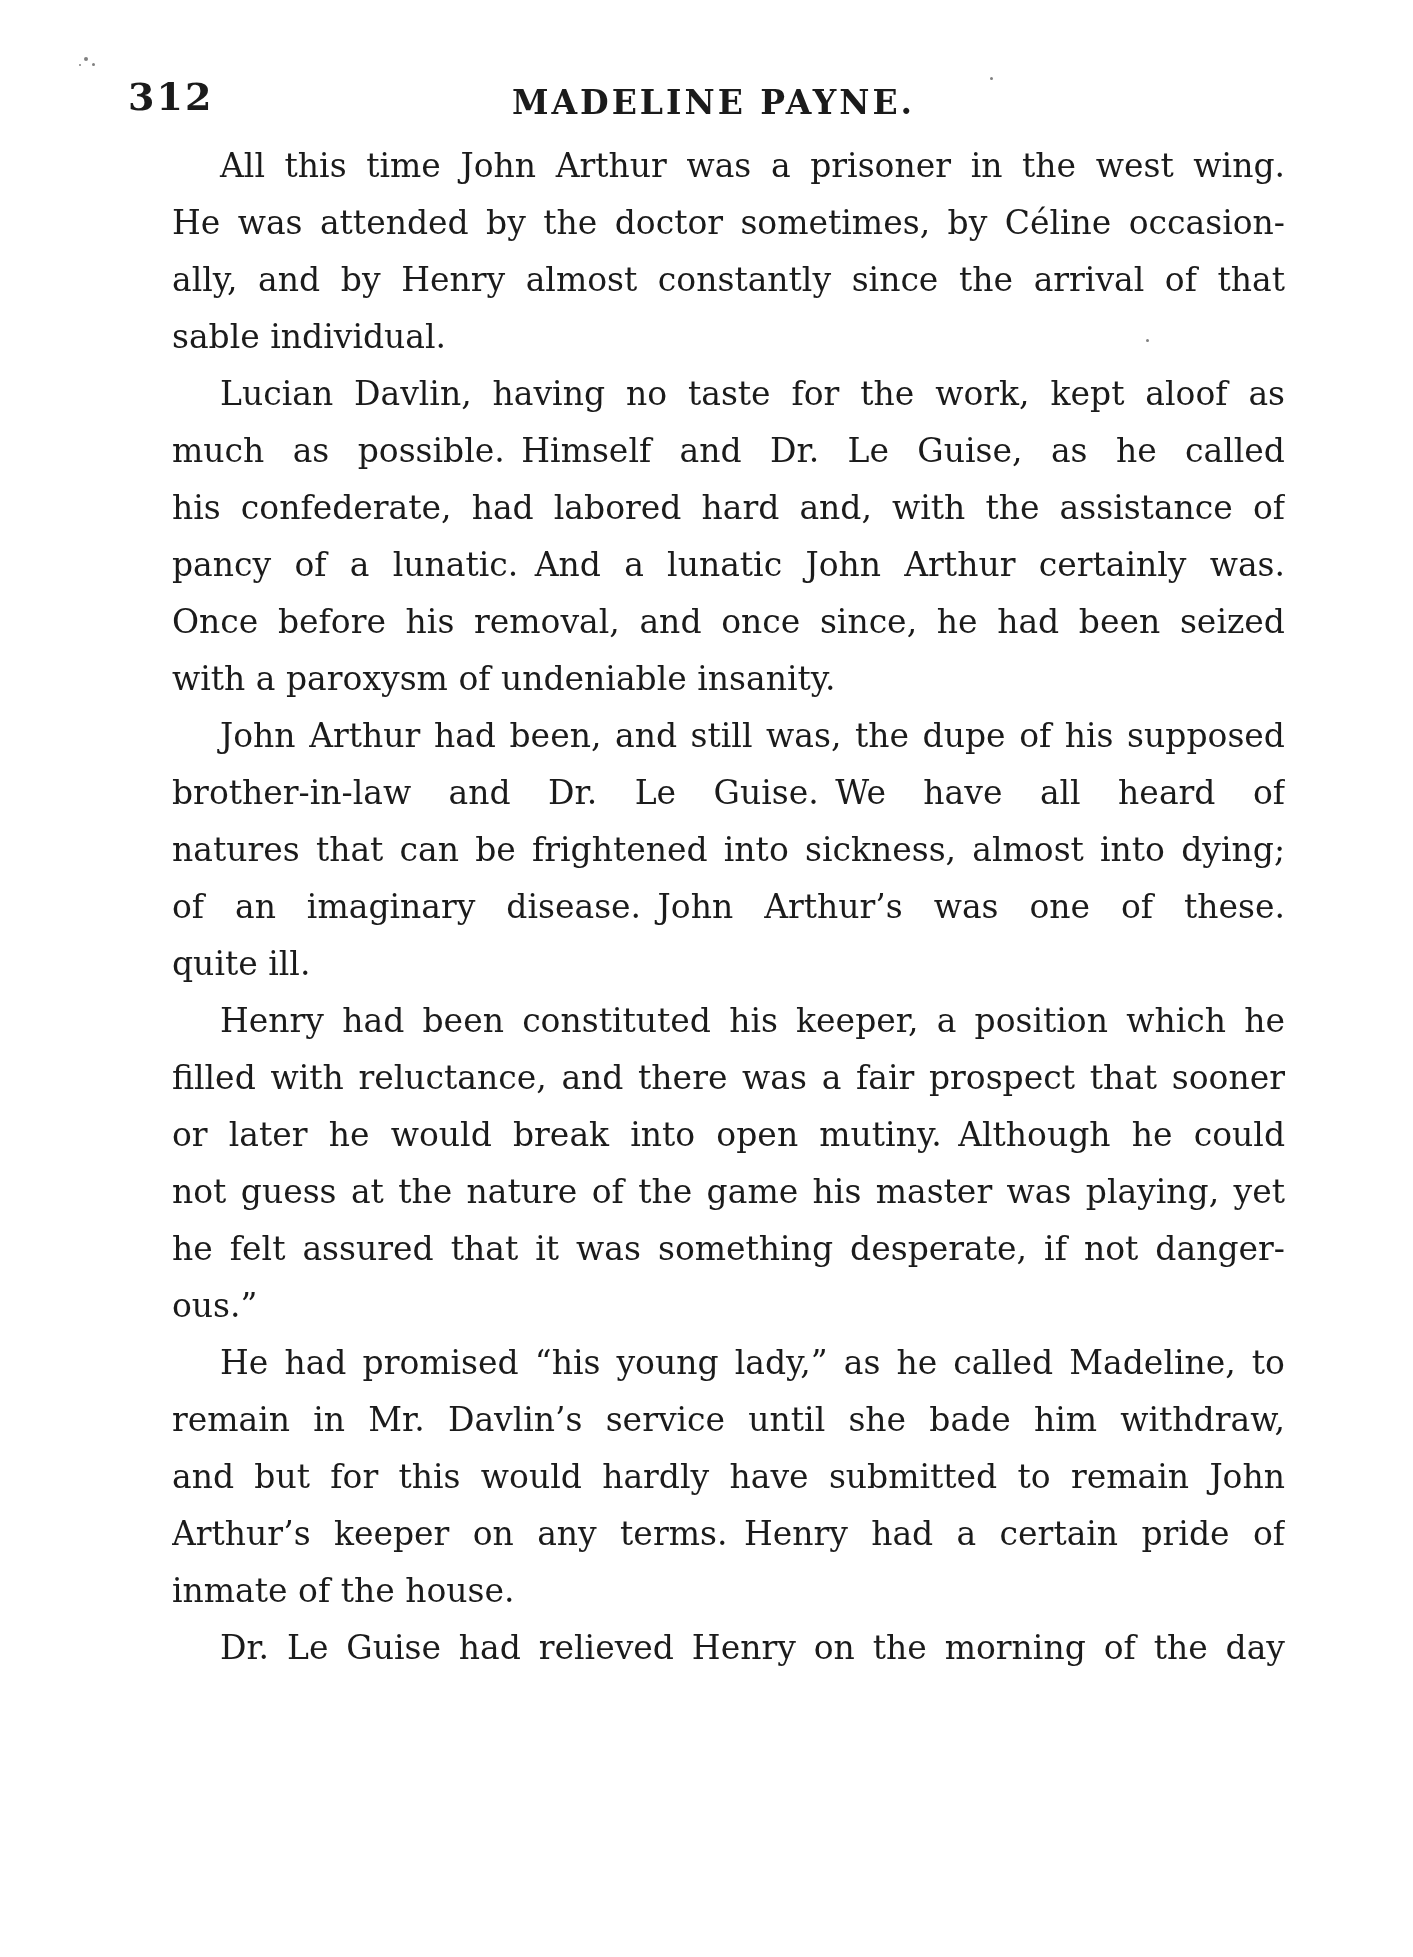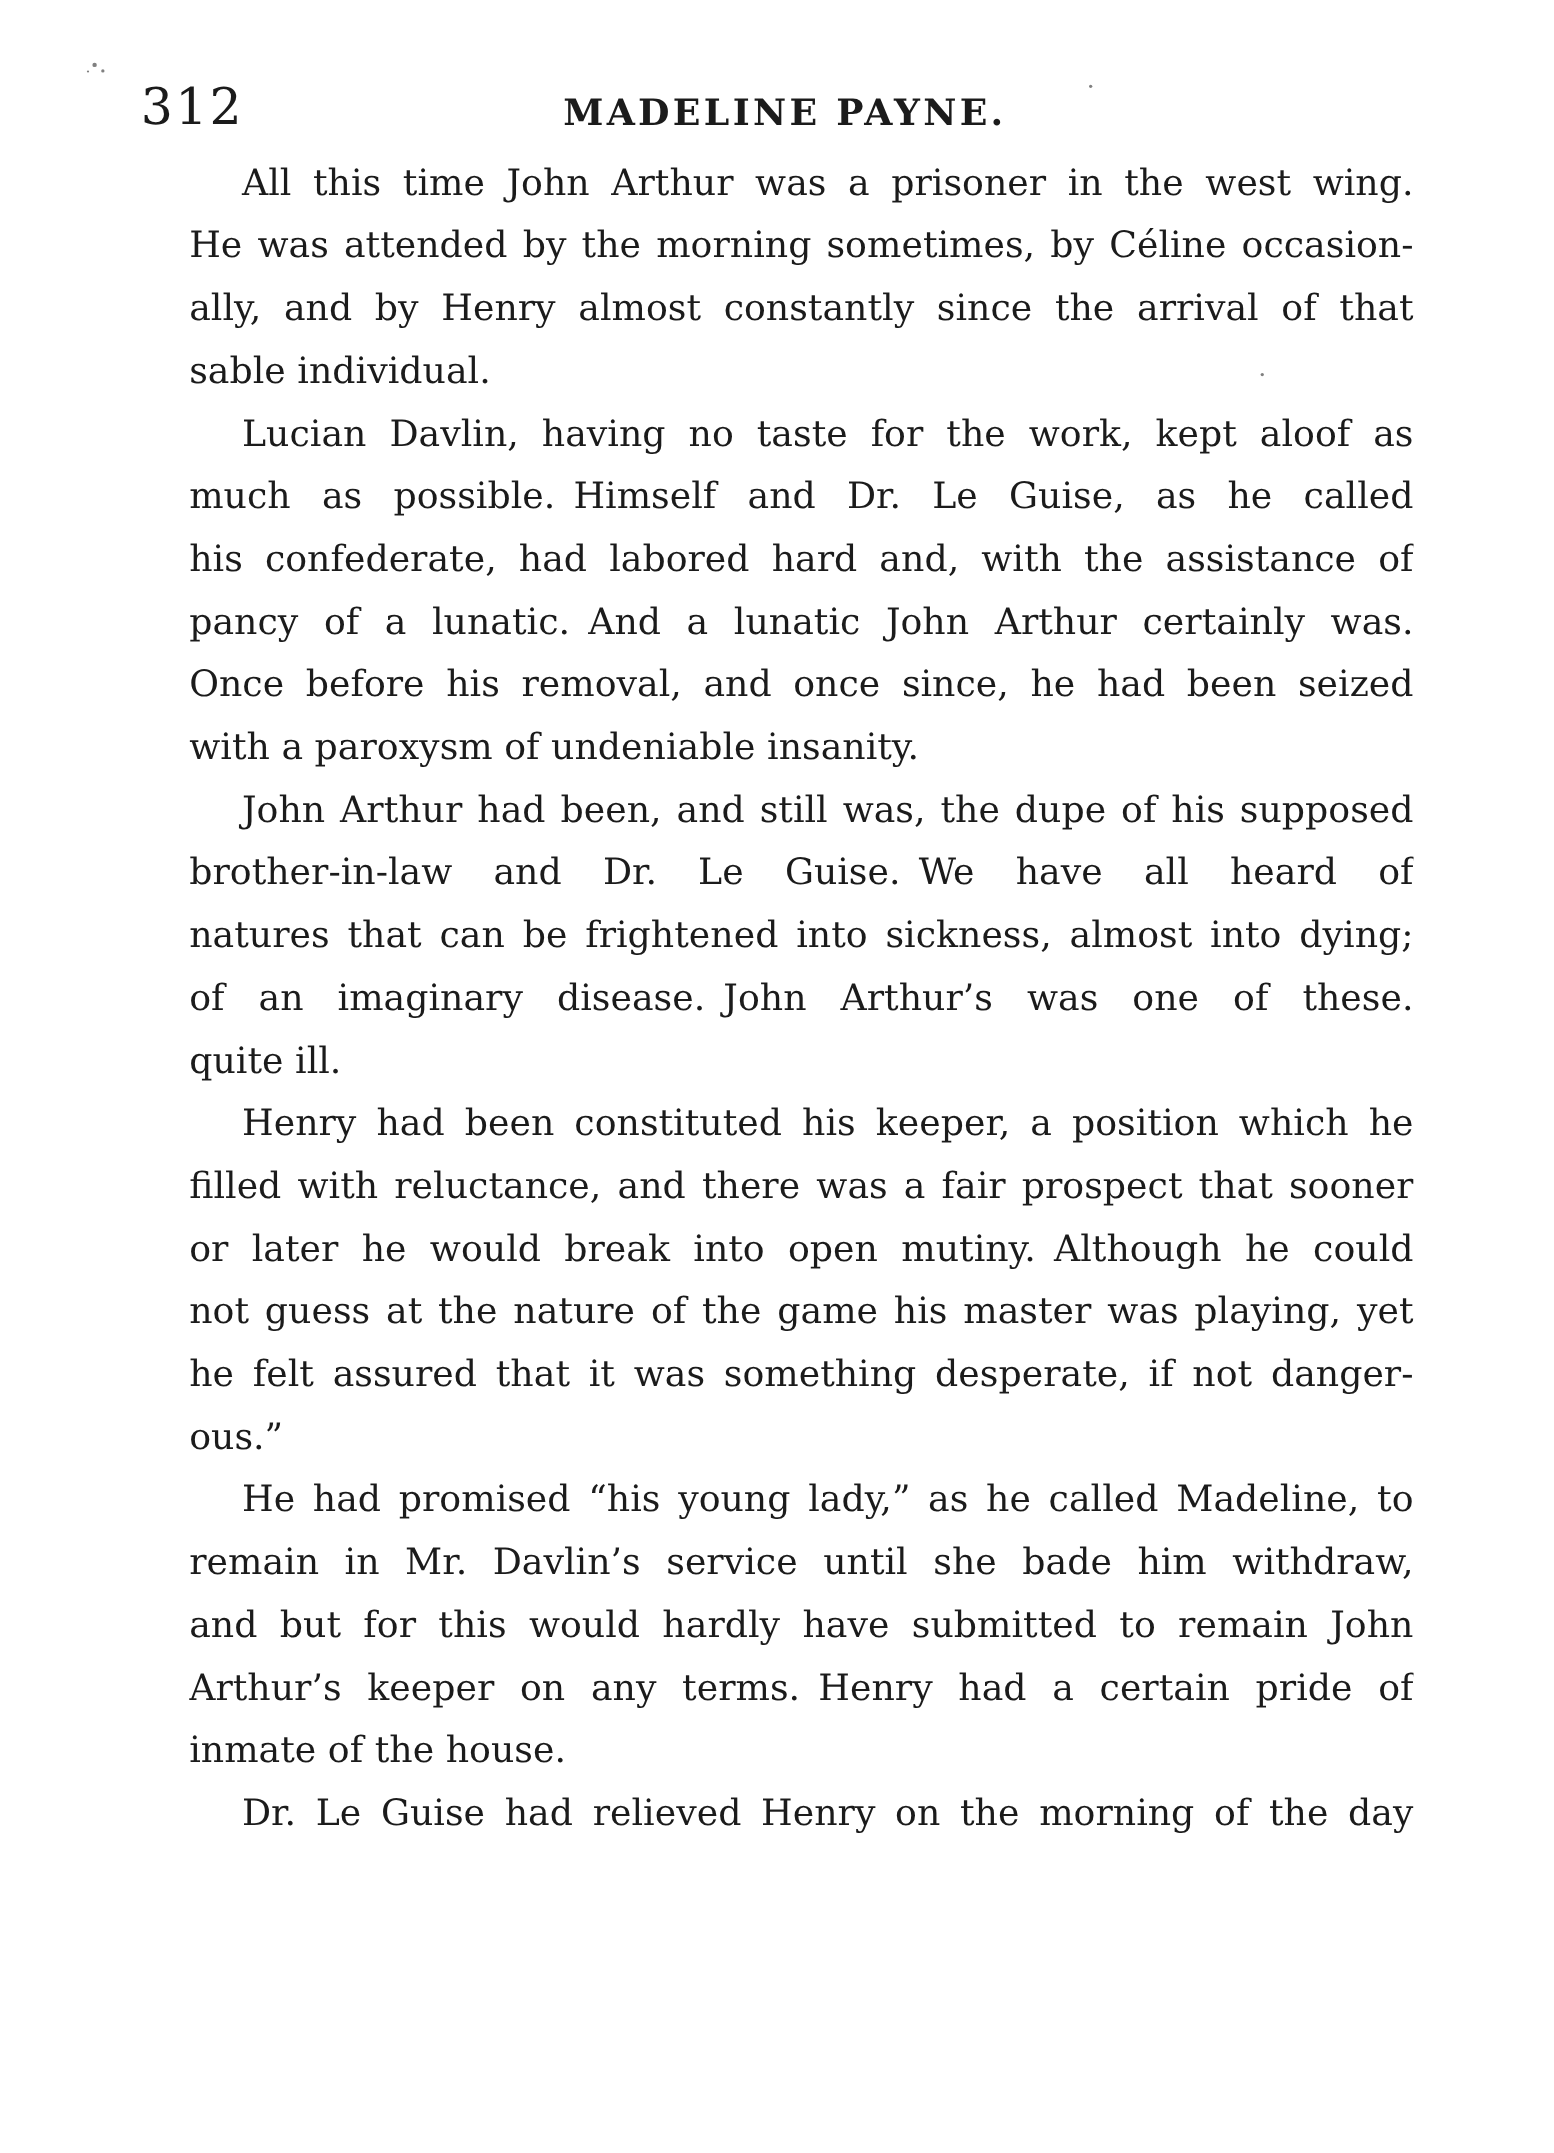--- a/index.html
+++ b/index.html
@@ -13,23 +13,23 @@
     overflow: hidden;
   }
   .page {
     position: absolute;
     inset: 0;
   }
   .pageno {
     position: absolute;
     left: 128px;
     top: 74px;
-    font-size: 46px;
+    font-size: 38px;
     line-height: 46px;
-    font-weight: 400;
+    font-weight: 700;
     letter-spacing: 2px;
   }
   .running-title {
     position: absolute;
     left: 142px;
     top: 84px;
     width: 1143px;
     text-align: center;
     font-size: 33px;
     line-height: 38px;
@@ -82,21 +82,21 @@
   <span class="speck s4"></span>
   <span class="speck s5"></span>
 
   <div class="pageno">312</div>
   <div class="running-title">MADELINE PAYNE.</div>
 
   <div class="textblock">
 
     <div class="para">
       <div class="line indent">All this time John Arthur was a prisoner in the west wing.</div>
-      <div class="line">He was attended by the morning sometimes, by Céline occasion-</div>
+      <div class="line">He was attended by the doctor sometimes, by Céline occasion-</div>
       <div class="line">ally, and by Henry almost constantly since the arrival of that</div>
       <div class="line end">sable individual.</div>
     </div>
 
     <div class="para">
       <div class="line indent">Lucian Davlin, having no taste for the work, kept aloof as</div>
       <div class="line">much as possible. Himself and Dr. Le Guise, as he called</div>
       <div class="line">his confederate, had labored hard and, with the assistance of</div>
       <div class="line">pancy of a lunatic. And a lunatic John Arthur certainly was.</div>
       <div class="line">Once before his removal, and once since, he had been seized</div>

